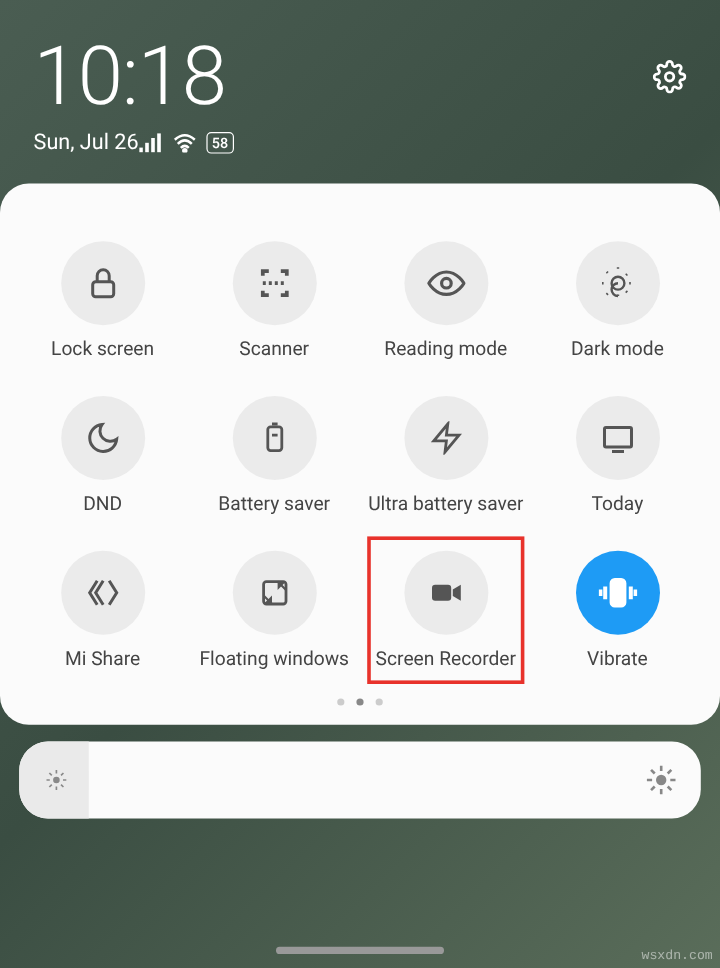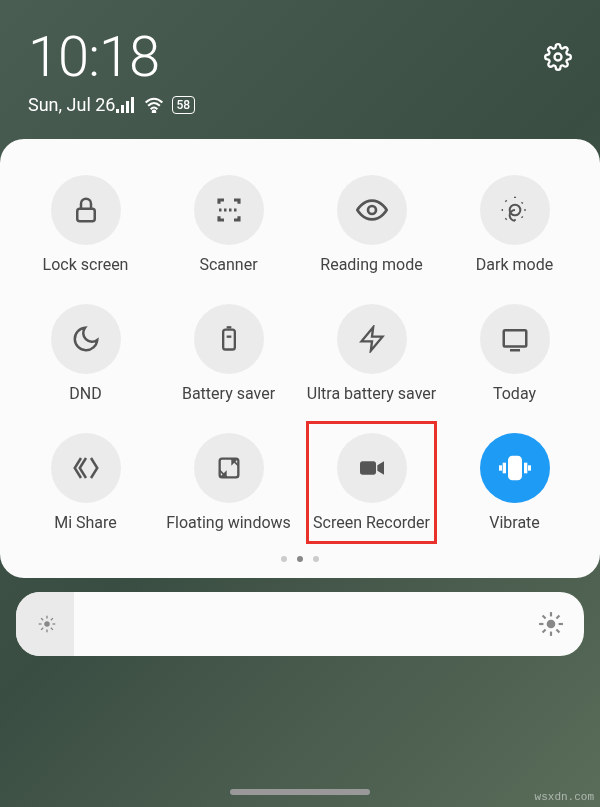--- a/index.html
+++ b/index.html
@@ -14,21 +14,21 @@
   .status-bar {
     padding: 24px 28px 10px 28px;
     color: #fff;
   }
   .status-top {
     display: flex;
     justify-content: space-between;
     align-items: center;
   }
   .clock {
-    font-size: 56px;
+    font-size: 68px;
     font-weight: 300;
     letter-spacing: -1px;
   }
   .settings-icon {
     width: 28px;
     height: 28px;
   }
   .status-bottom {
     display: flex;
     align-items: center;
@@ -48,21 +48,21 @@
     border-radius: 4px;
     padding: 1px 4px;
     font-size: 12px;
     font-weight: 500;
     position: relative;
   }
   .panel {
     margin: 14px 0;
     background: #fbfbfb;
     border-radius: 24px;
-    padding: 36px 14px 16px 14px;
+    padding: 48px 14px 16px 14px;
   }
   .grid {
     display: grid;
     grid-template-columns: repeat(4, 1fr);
     gap: 30px 0;
   }
   .tile {
     display: flex;
     flex-direction: column;
     align-items: center;

